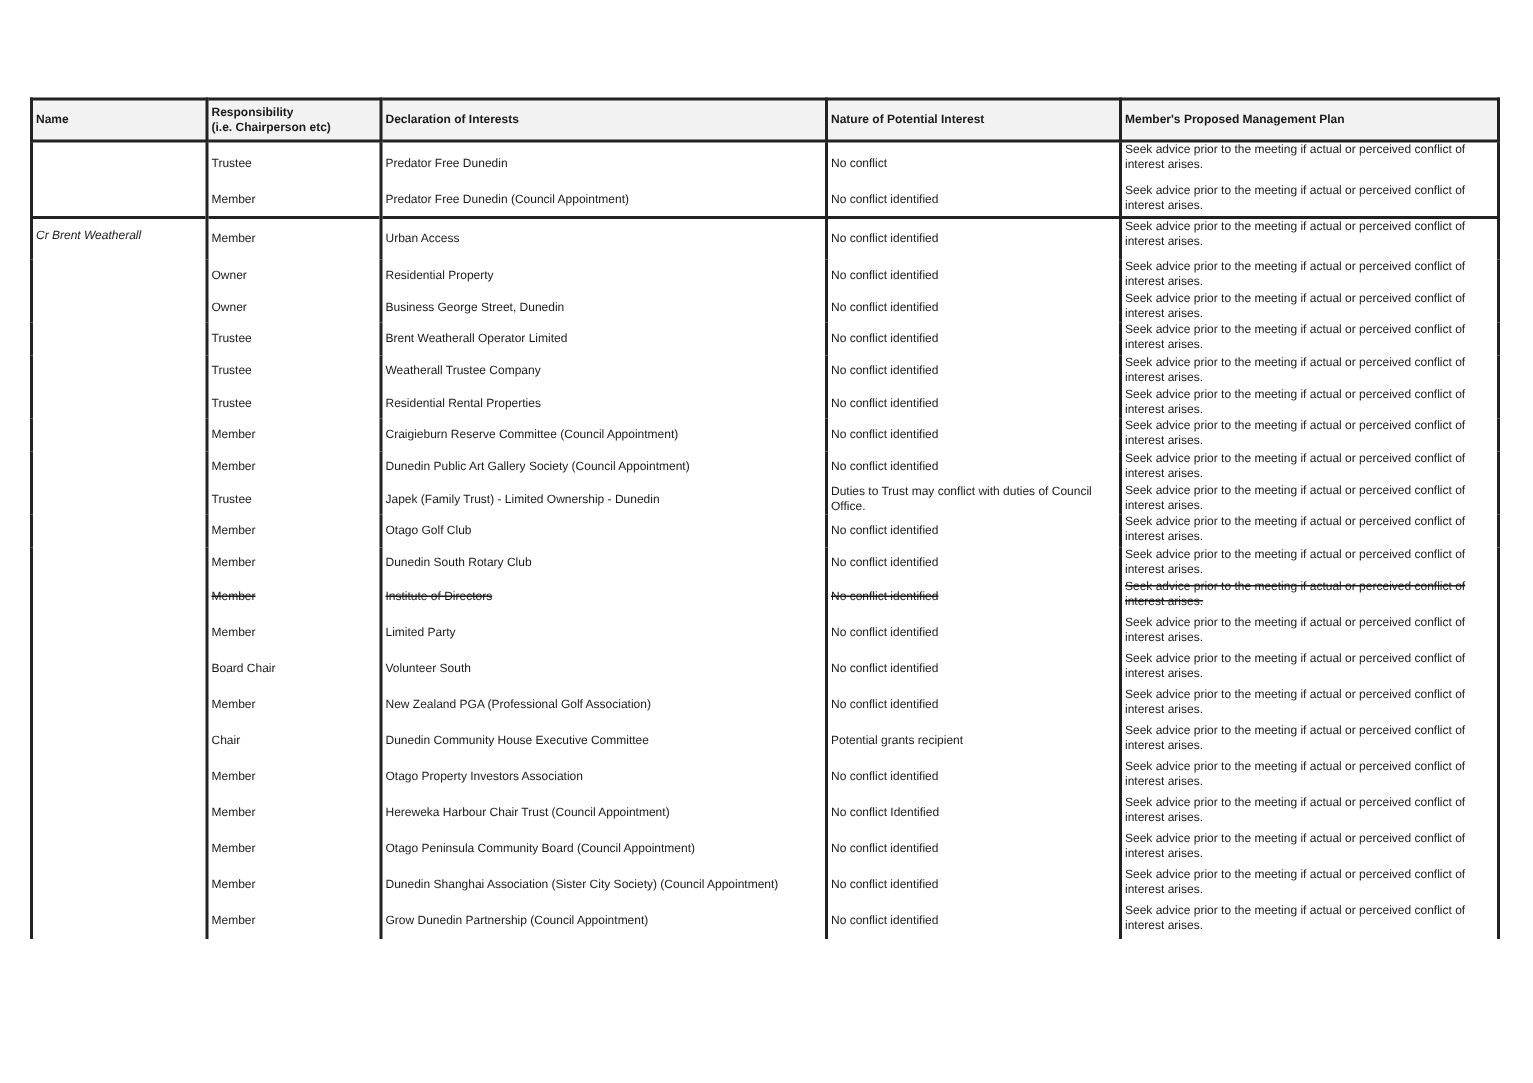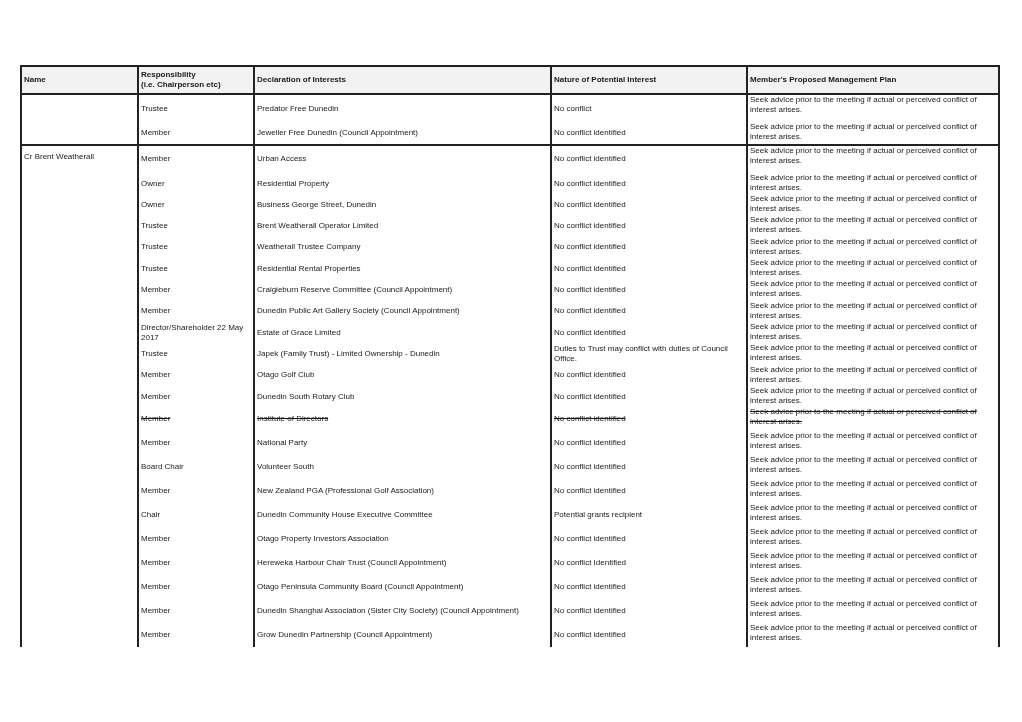--- a/index.html
+++ b/index.html
@@ -12,21 +12,21 @@
   col.c3 { width: 297px; }
   col.c4 { width: 196px; }
   col.c5 { width: 252px; }
   th { background: #f2f2f2; font-weight: bold; text-align: left; vertical-align: middle;
        height: 26px; padding: 0 2px; border: 2px solid #222; line-height: 10px; font-size: 8px; }
   td { padding: 0 2px; vertical-align: middle; line-height: 10px; height: 21.3px;
        border-left: 2px solid #222; border-right: 2px solid #222; font-size: 8px; }
   td.plan { vertical-align: top; padding-top: 0px; }
   tr.group-start td { border-top: 2px solid #222; }
   tr.group-start td.name { vertical-align: top; padding-top: 6px; }
-  td.name { vertical-align: top; }
+  td.name { vertical-align: top; font-style: italic; }
   tr.tall td { height: 24px; }
   tr.struck td { text-decoration: line-through; }
   tr.last td { border-bottom: none; }
 </style>
 </head>
 <body>
 
 <div id="sheet">
   <table>
     <colgroup>
@@ -52,21 +52,21 @@
         <tr class="group-start">
           <td class="name"></td>
           <td class="resp">Trustee</td>
           <td class="decl">Predator Free Dunedin</td>
           <td class="nature">No conflict</td>
           <td class="plan">Seek advice prior to the meeting if actual or perceived conflict of interest arises.</td>
         </tr>
         <tr class="">
           <td class="name"></td>
           <td class="resp">Member</td>
-          <td class="decl">Jeweller Free Dunedin (Council Appointment)</td>
+          <td class="decl">Predator Free Dunedin (Council Appointment)</td>
           <td class="nature">No conflict identified</td>
           <td class="plan">Seek advice prior to the meeting if actual or perceived conflict of interest arises.</td>
         </tr>
         <tr class="group-start">
           <td class="name">Cr Brent Weatherall</td>
           <td class="resp">Member</td>
           <td class="decl">Urban Access</td>
           <td class="nature">No conflict identified</td>
           <td class="plan">Seek advice prior to the meeting if actual or perceived conflict of interest arises.</td>
         </tr>
@@ -114,27 +114,20 @@
         </tr>
         <tr class="">
           <td class="name"></td>
           <td class="resp">Member</td>
           <td class="decl">Dunedin Public Art Gallery Society (Council Appointment)</td>
           <td class="nature">No conflict identified</td>
           <td class="plan">Seek advice prior to the meeting if actual or perceived conflict of interest arises.</td>
         </tr>
         <tr class="">
           <td class="name"></td>
-          <td class="resp">Director/Shareholder 22 May 2017</td>
-          <td class="decl">Estate of Grace Limited</td>
-          <td class="nature">No conflict identified</td>
-          <td class="plan">Seek advice prior to the meeting if actual or perceived conflict of interest arises.</td>
-        </tr>
-        <tr class="">
-          <td class="name"></td>
           <td class="resp">Trustee</td>
           <td class="decl">Japek (Family Trust) - Limited Ownership - Dunedin</td>
           <td class="nature">Duties to Trust may conflict with duties of Council Office.</td>
           <td class="plan">Seek advice prior to the meeting if actual or perceived conflict of interest arises.</td>
         </tr>
         <tr class="">
           <td class="name"></td>
           <td class="resp">Member</td>
           <td class="decl">Otago Golf Club</td>
           <td class="nature">No conflict identified</td>
@@ -150,21 +143,21 @@
         <tr class="struck tall">
           <td class="name"></td>
           <td class="resp">Member</td>
           <td class="decl">Institute of Directors</td>
           <td class="nature">No conflict identified</td>
           <td class="plan">Seek advice prior to the meeting if actual or perceived conflict of interest arises.</td>
         </tr>
         <tr class="tall">
           <td class="name"></td>
           <td class="resp">Member</td>
-          <td class="decl">National Party</td>
+          <td class="decl">Limited Party</td>
           <td class="nature">No conflict identified</td>
           <td class="plan">Seek advice prior to the meeting if actual or perceived conflict of interest arises.</td>
         </tr>
         <tr class="tall">
           <td class="name"></td>
           <td class="resp">Board Chair</td>
           <td class="decl">Volunteer South</td>
           <td class="nature">No conflict identified</td>
           <td class="plan">Seek advice prior to the meeting if actual or perceived conflict of interest arises.</td>
         </tr>

